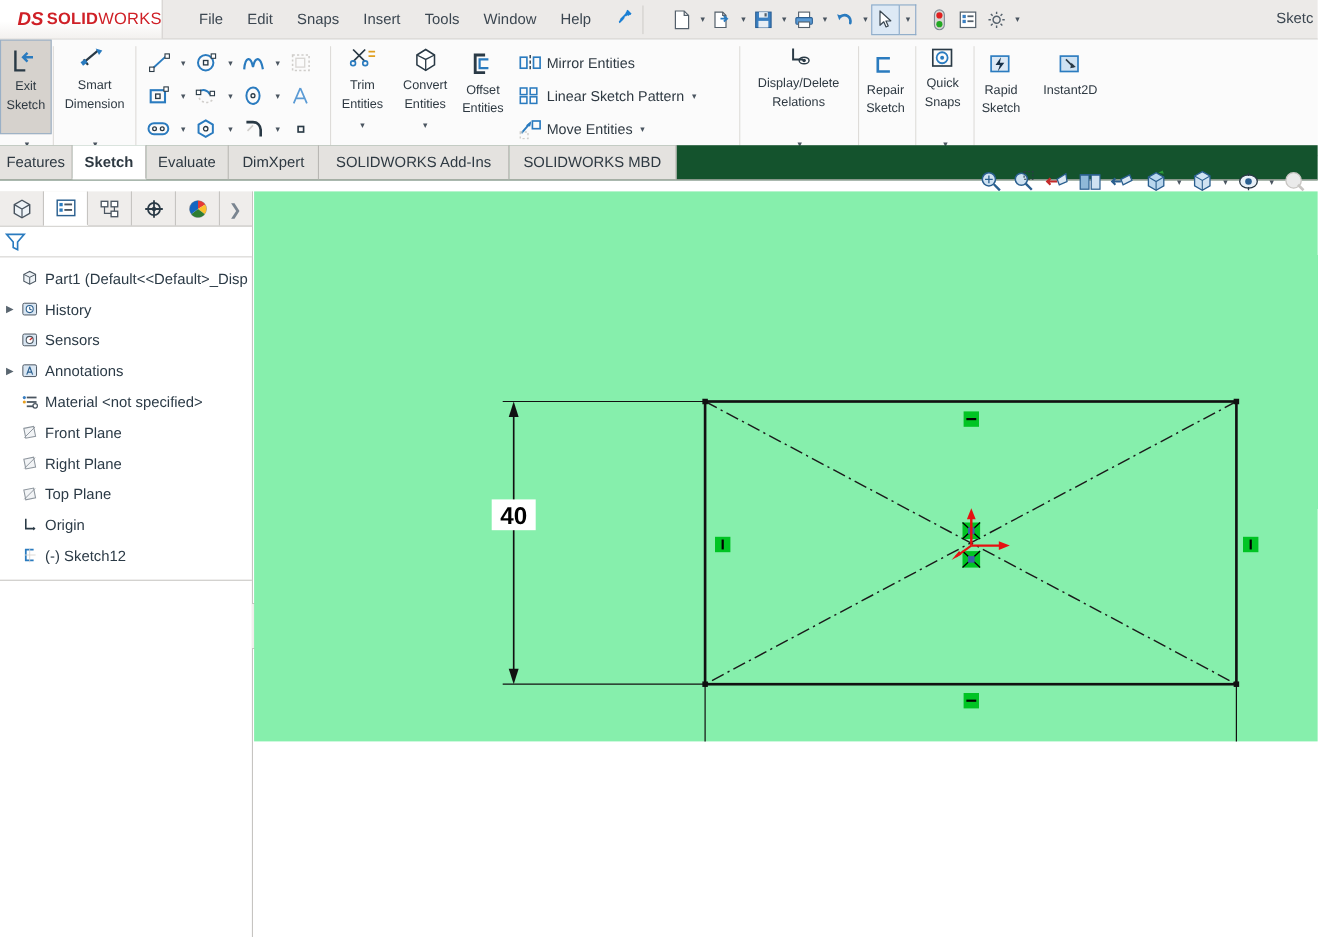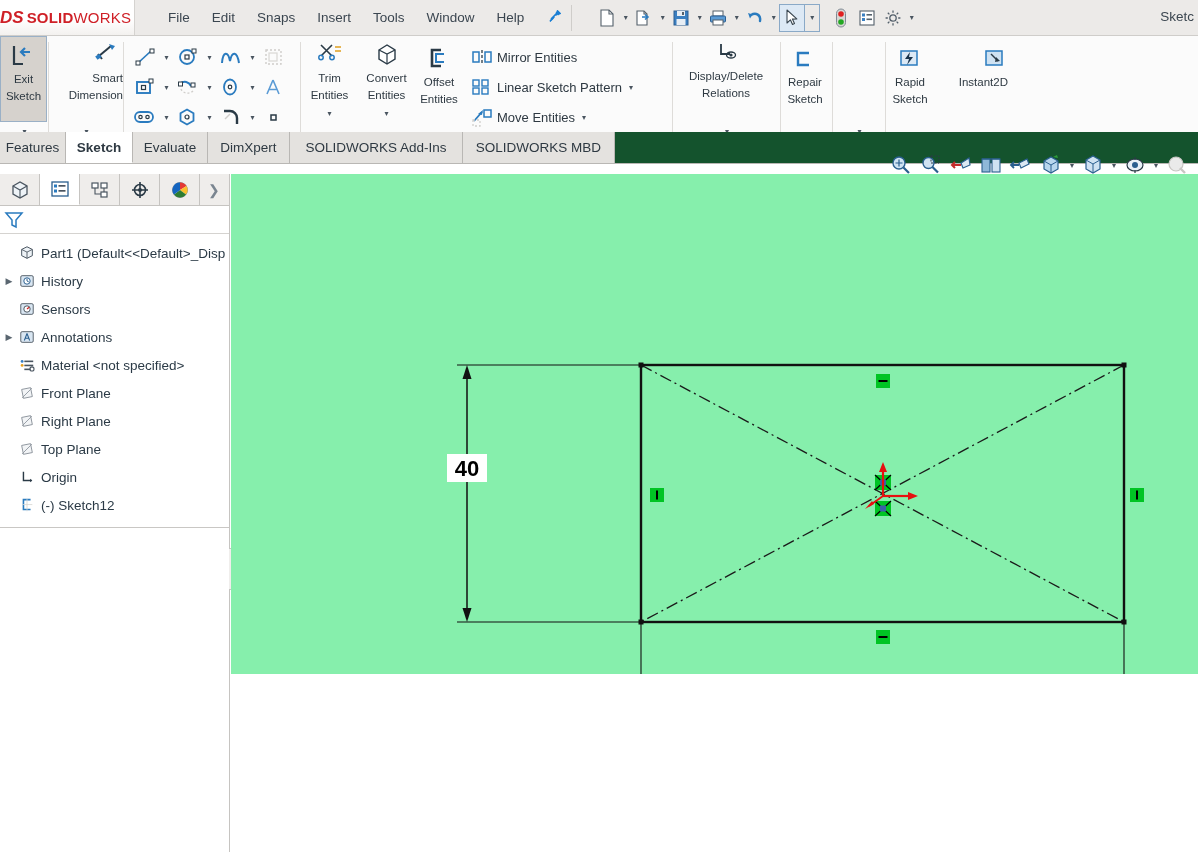--- a/index.html
+++ b/index.html
@@ -15,24 +15,24 @@
   #app { position: relative; width: 1198px; height: 852px; }
 
   
   .menubar {
     position: absolute; left: 0; top: 0; width: 1198px; height: 36px;
     background: #eceae8;
     border-bottom: 1px solid #cfcdca;
     display: flex; align-items: center;
   }
   .logo-box {
-    width: 135px; height: 35px;
+    width: 148px; height: 35px;
     background: linear-gradient(to bottom, #ffffff 0%, #ffffff 55%, #f3f1ef 100%);
     border-right: 1px solid #d5d3d0;
-    display: flex; align-items: center; justify-content: flex-start;
+    display: flex; align-items: center; justify-content: flex-end;
     position: relative;
   }
   .logo-text {
     font-size: 15px; font-weight: bold; color: #cf2027;
     letter-spacing: .2px; white-space: nowrap;
     font-family: "Liberation Sans", sans-serif;
   }
   .logo-text .lw { font-weight: normal; color: #cf2027; }
   .logo-ds { font-size: 17px; font-weight: bold; font-style: italic; color: #cf2027; margin-right: 3px; }
 
@@ -70,21 +70,21 @@
   .rgroup { height: 106px; display:flex; align-items:flex-start; position:relative; }
   .rgroup.bordered::after {
     content:''; position:absolute; right:0; top:6px; bottom:10px; width:1px; background:#dedcd9;
   }
 
   .bigbtn {
     width: 48px; height: 88px; display:flex; flex-direction:column; align-items:center;
     padding-top: 6px; cursor: pointer; position: relative;
   }
   .bigbtn.wide { width: 62px; }
-  .bigbtn.wider { width: 74px; align-items: flex-end; }
+  .bigbtn.wider { width: 74px; }
   .bigbtn .lbl { font-size: 11.5px; color:#2e3942; text-align:center; line-height:14px; margin-top:3px; }
   .bigbtn.active { background:#d6d2cd; border:1px solid #9ab0c6; }
   .grp-caret {
     position:absolute; bottom:6px; left:0; right:0; text-align:center; font-size:8px; color:#4a5560;
     cursor:pointer;
   }
 
   .sk-grid { display:grid; grid-template-columns: repeat(4, auto); gap: 0px 0px; padding: 6px 2px 0 6px; }
   .sk-cell { display:flex; align-items:center; height:30px; }
   .sk-ico { width:30px; height:28px; display:flex; align-items:center; justify-content:center; cursor:pointer; }
@@ -511,20 +511,29 @@
       <div class="bigbtn" style="padding-top:14px">
         <svg width="26" height="22" viewBox="0 0 26 22">
             <path d="M17 3 H6 v12 h11" fill="none" stroke="#2a7bbf" stroke-width="2.4"></path>
           </svg>
         <span class="lbl">Repair</span>
         <span class="lbl">Sketch</span>
       </div>
     </div>
 
     <div class="rgroup bordered" style="width:53px">
+      <div class="bigbtn">
+        <svg width="26" height="24" viewBox="0 0 26 24">
+            <rect x="4" y="3" width="17" height="15" fill="none" stroke="#2a3a46" stroke-width="1.5"></rect>
+            <circle cx="12.5" cy="10.5" r="5" fill="none" stroke="#2a7bbf" stroke-width="1.6"></circle>
+            <circle cx="12.5" cy="10.5" r="1.8" fill="#2a7bbf"></circle>
+          </svg>
+        <span class="lbl">Quick</span>
+        <span class="lbl">Snaps</span>
+      </div>
       <div class="grp-caret">▾</div>
     </div>
 
     <div class="rgroup" style="width:52px">
       <div class="bigbtn" style="padding-top:12px">
         <svg width="26" height="24" viewBox="0 0 26 24">
             <rect x="4" y="3" width="16" height="14" fill="#dce9f5" stroke="#2a7bbf" stroke-width="1.5"></rect>
             <path d="M13 4 l-5 7 h4 l-2 6 l6 -8 h-4 Z" fill="#18324a"></path>
           </svg>
         <span class="lbl">Rapid</span>

